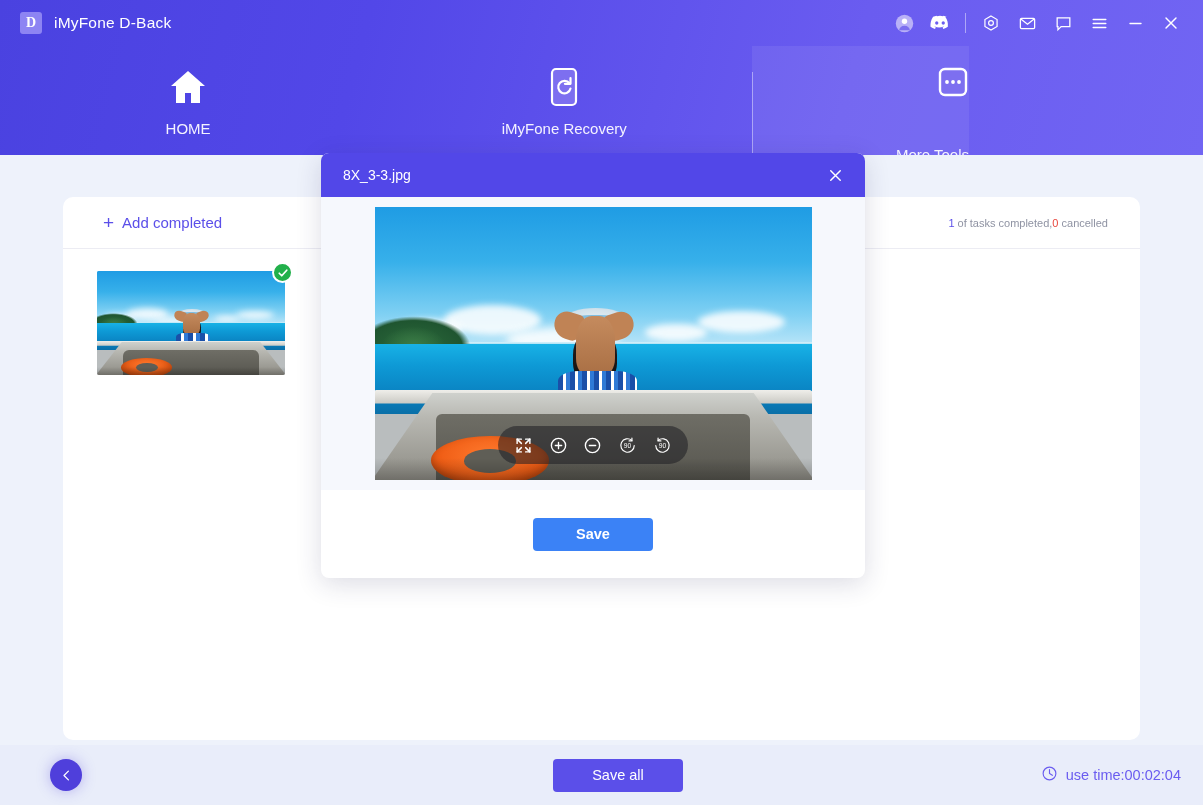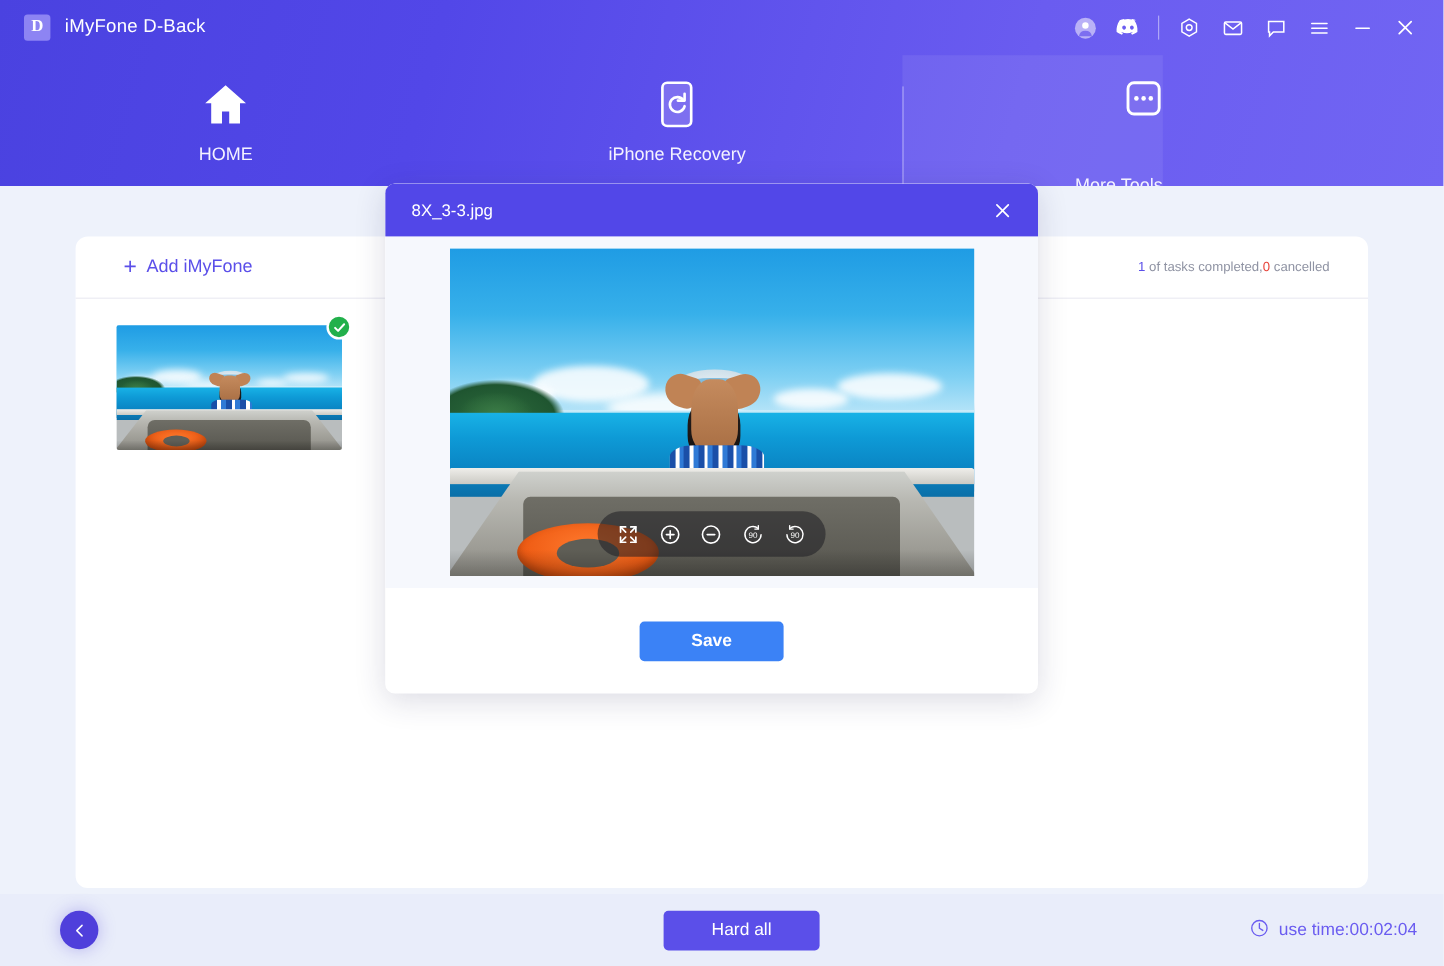--- a/index.html
+++ b/index.html
@@ -389,21 +389,21 @@
         </div>
 
         <div class="nav-item">
           <div class="nav-icon">
             <svg width="30" height="40" viewBox="0 0 30 40" fill="none">
                 <rect x="3" y="2" width="24" height="36" rx="4" fill="#7d6ff0" stroke="#ffffff" stroke-width="2.2"></rect>
                 <path d="M20.5 16.5a6.2 6.2 0 1 0 1 5" stroke="#ffffff" stroke-width="2.2" stroke-linecap="round"></path>
                 <path d="M21.5 11.2v5.6h-5.6" stroke="#ffffff" stroke-width="2.2" stroke-linecap="round" stroke-linejoin="round"></path>
               </svg>
           </div>
-          <div class="nav-label">iPhone Recovery</div>
+          <div class="nav-label">iMyFone Recovery</div>
         </div>
 
 
 
       </div>
 
       <div class="nav-more">
         <div class="nav-icon">
           <svg width="32" height="32" viewBox="0 0 32 32" fill="none">
               <rect x="3" y="3" width="26" height="26" rx="5" fill="#7d6ff0" stroke="#ffffff" stroke-width="2.4"></rect>
@@ -414,21 +414,21 @@
         </div>
         <div class="nav-label">More Tools</div>
       </div>
     </div>
   </div>
 
   <div class="content-card">
     <div class="card-topbar">
       <div class="add-pictures">
         <span class="plus-sign">+</span>
-        <span>Add iMyFone</span>
+        <span>Add completed</span>
       </div>
       <div class="task-status">
         <span class="num-done">1</span><span> of tasks completed,</span><span class="num-cancel">0</span><span> cancelled</span>
       </div>
     </div>
 
     <div class="thumb-area">
       <div class="thumb">
         <div class="pic">
           <div class="photo">
@@ -543,21 +543,21 @@
       <button class="save-btn">Save</button>
     </div>
   </div>
 
   <div class="bottom-bar">
     <div class="back-btn">
       <svg width="15" height="15" viewBox="0 0 24 24" fill="none" stroke="#ffffff" stroke-width="2" stroke-linecap="round" stroke-linejoin="round">
           <path d="M15 5l-7 7 7 7"></path>
         </svg>
     </div>
-    <button class="save-all-btn">Hard all</button>
+    <button class="save-all-btn">Save all</button>
     <div class="use-time">
       <span>
         <svg width="17" height="17" viewBox="0 0 24 24" fill="none" stroke="#6a5cf0" stroke-width="1.6" stroke-linecap="round">
             <circle cx="12" cy="12" r="9"></circle>
             <path d="M12 6.5V12l4 2.6"></path>
           </svg>
       </span>
       <span>use time:00:02:04</span>
     </div>
   </div>

